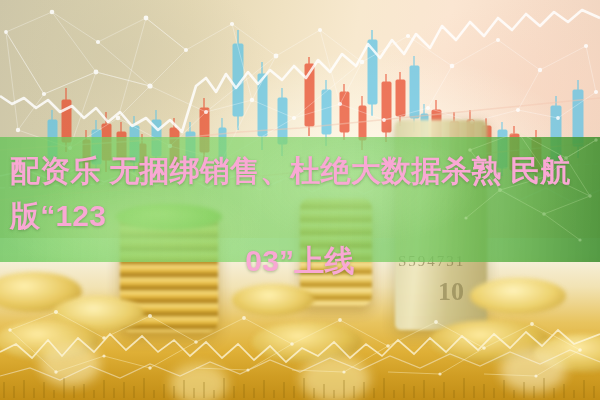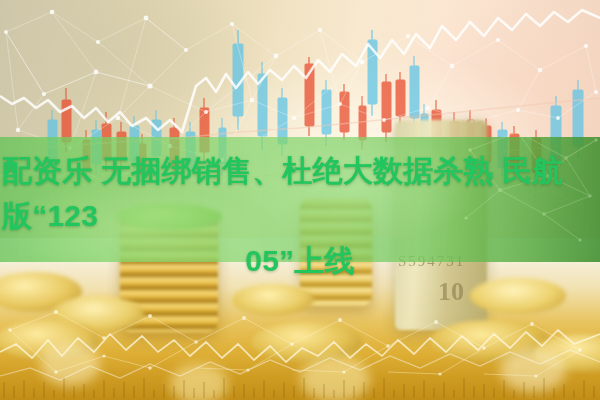--- a/index.html
+++ b/index.html
@@ -57,22 +57,22 @@
   .greenband-glow{
     top:137px;height:125px;
     background:
       radial-gradient(ellipse 180px 70px at 22% 74%, rgba(186,232,150,.45), rgba(186,232,150,0) 72%),
       radial-gradient(ellipse 160px 80px at 60% 40%, rgba(200,240,170,.32), rgba(200,240,170,0) 74%);
   }
 
   
   .headline{
     position:absolute;left:0;top:148px;width:600px;
-    padding:0 2px;box-sizing:border-box;
-    color:#22c55e;font-weight:bold;font-size:30px;line-height:45px;
+    padding:0 10px;box-sizing:border-box;
+    color:#f9a8d4;font-weight:bold;font-size:30px;line-height:45px;
     letter-spacing:.2px;
     text-shadow:0 1px 3px rgba(40,90,30,.35);
     white-space:normal;word-break:break-all;
   }
   .headline .ln1{display:block;text-align:left;}
   .headline .ln2{display:block;text-align:center;}
 </style>
 </head>
 <body>
 
@@ -383,16 +383,16 @@
         <circle cx="548" cy="176" r="1.8"></circle>
       <circle cx="544" cy="214" r="1.8"></circle>
         <circle cx="590" cy="196" r="1.7"></circle>
         <circle cx="580" cy="240" r="1.6"></circle>
       <circle cx="466" cy="218" r="1.6"></circle>
     </g>
   </svg>
 
   <div class="headline">
     <span class="ln1">配资乐 无捆绑销售、杜绝大数据杀熟 民航版“123</span>
-    <span class="ln2">05”上线</span>
+    <span class="ln2">03”上线</span>
   </div>
 
 </div>
 
 </body></html>

